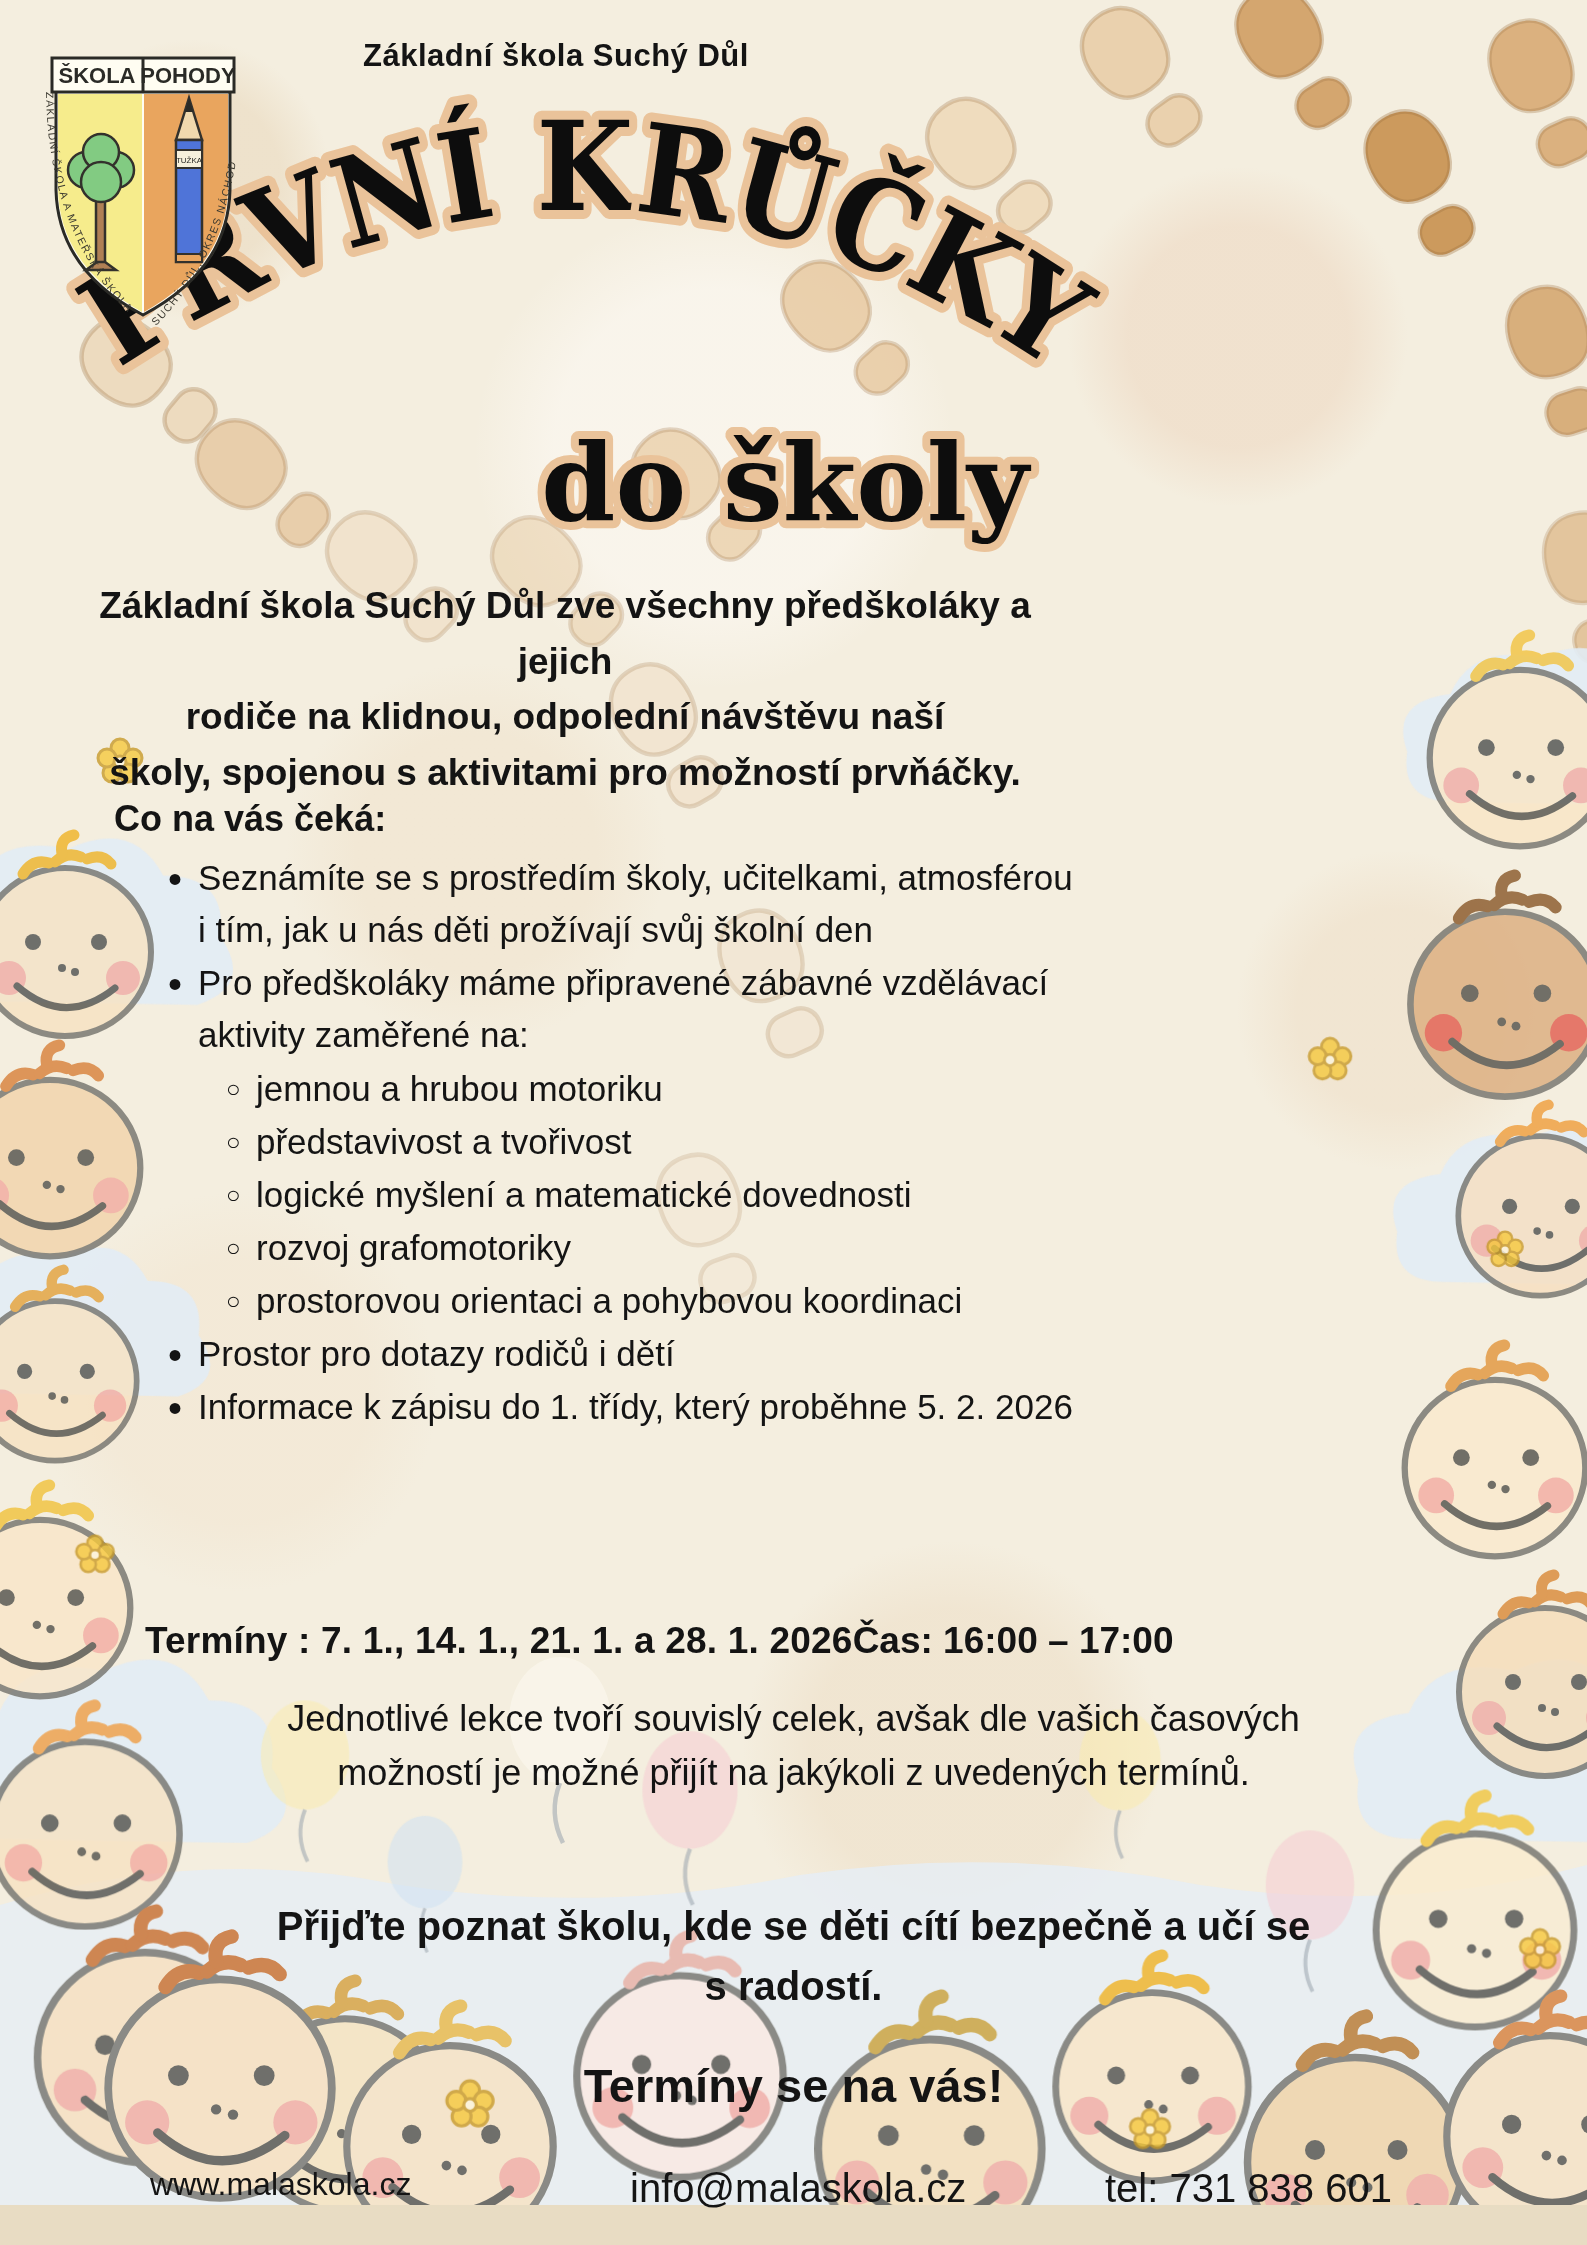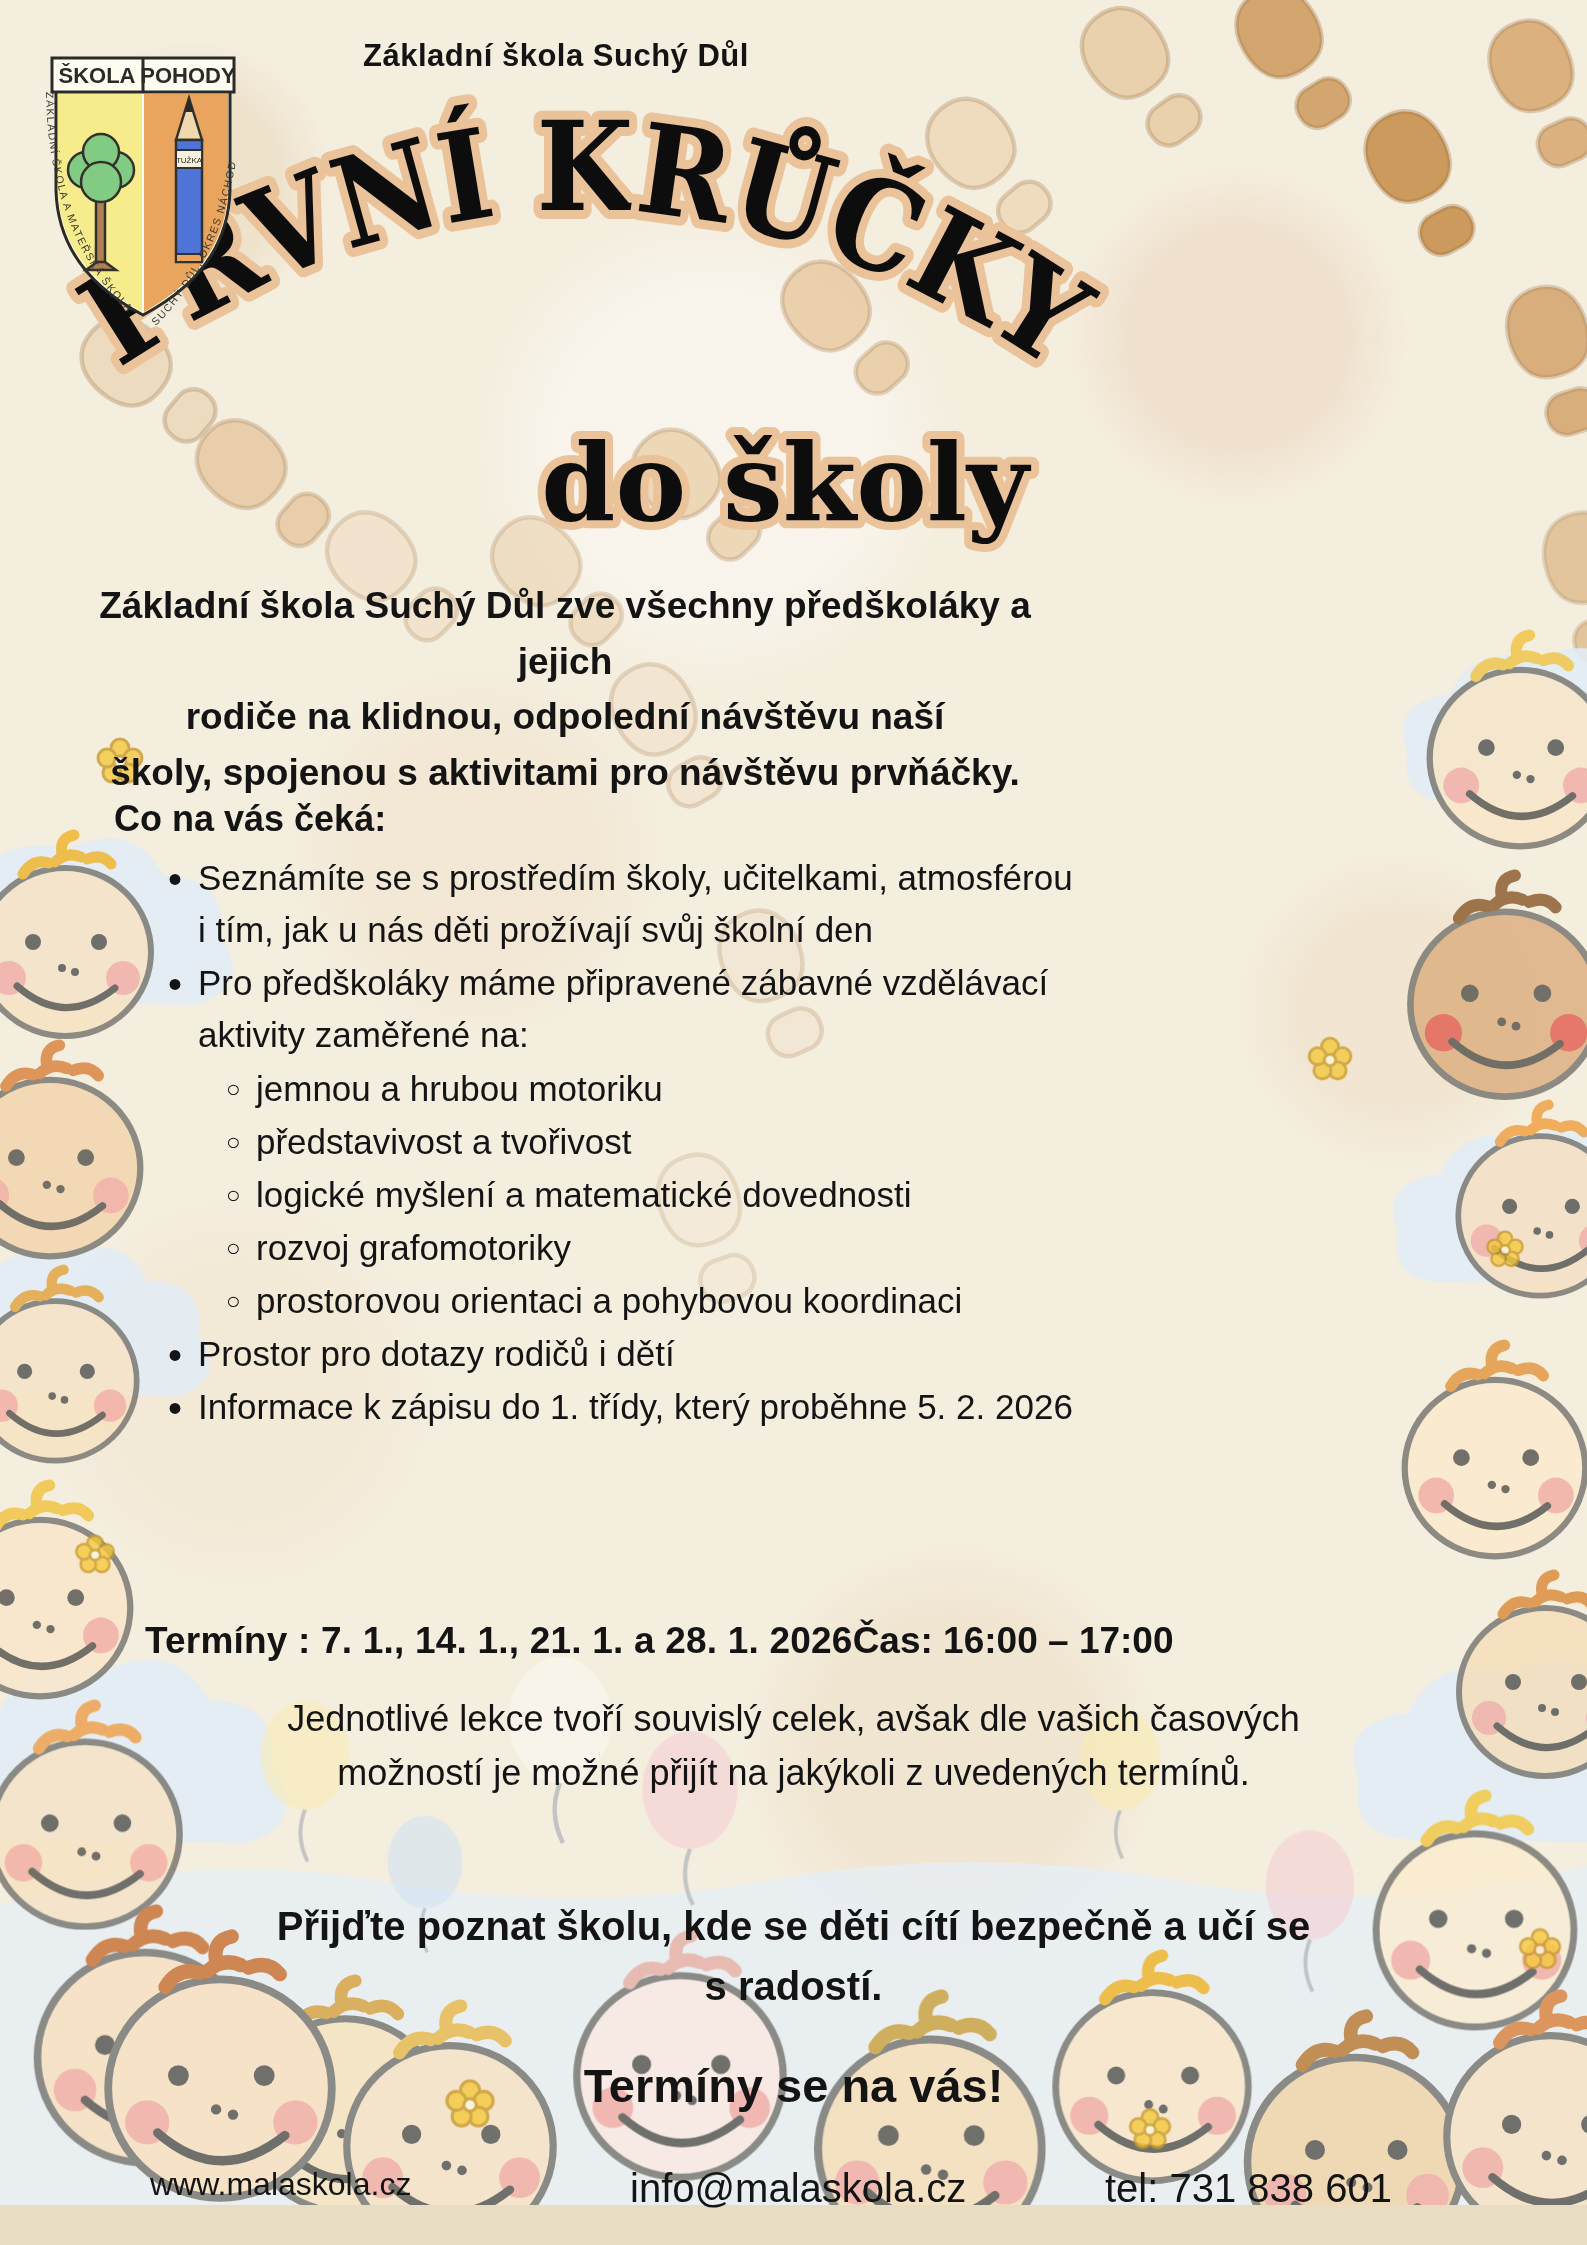--- a/index.html
+++ b/index.html
@@ -217,21 +217,21 @@
     </defs>
     <text class="display-font" font-size="124" fill="#0d0d0d" style="paint-order:stroke fill;stroke:#eac39a;stroke-width:18px;stroke-linejoin:round;">
       <textPath href="#titleArc" startOffset="50%" text-anchor="middle" textLength="1000" lengthAdjust="spacingAndGlyphs">PRVNÍ KRŮČKY</textPath>
     </text>
     <text class="display-font" x="730" y="465" text-anchor="middle" font-size="106" fill="#0d0d0d" style="paint-order:stroke fill;stroke:#eac39a;stroke-width:16px;stroke-linejoin:round;">do školy</text>
   </svg>
 
   <div class="txt intro">
     <div>Základní škola Suchý Důl zve všechny předškoláky a jejich</div>
     <div>rodiče na klidnou, odpolední návštěvu naší</div>
-    <div>školy, spojenou s aktivitami pro návštěvu prvňáčky.</div>
+    <div>školy, spojenou s aktivitami pro možností prvňáčky.</div>
   </div>
 
   <div class="txt check-heading">Co na vás čeká:</div>
 
   <div class="txt checklist">
     <ul>
       <li>Seznámíte se s prostředím školy, učitelkami, atmosférou i tím, jak u nás děti prožívají svůj školní den</li>
       <li>Pro předškoláky máme připravené zábavné vzdělávací aktivity zaměřené na:</li>
     </ul>
     <ul class="sub">

